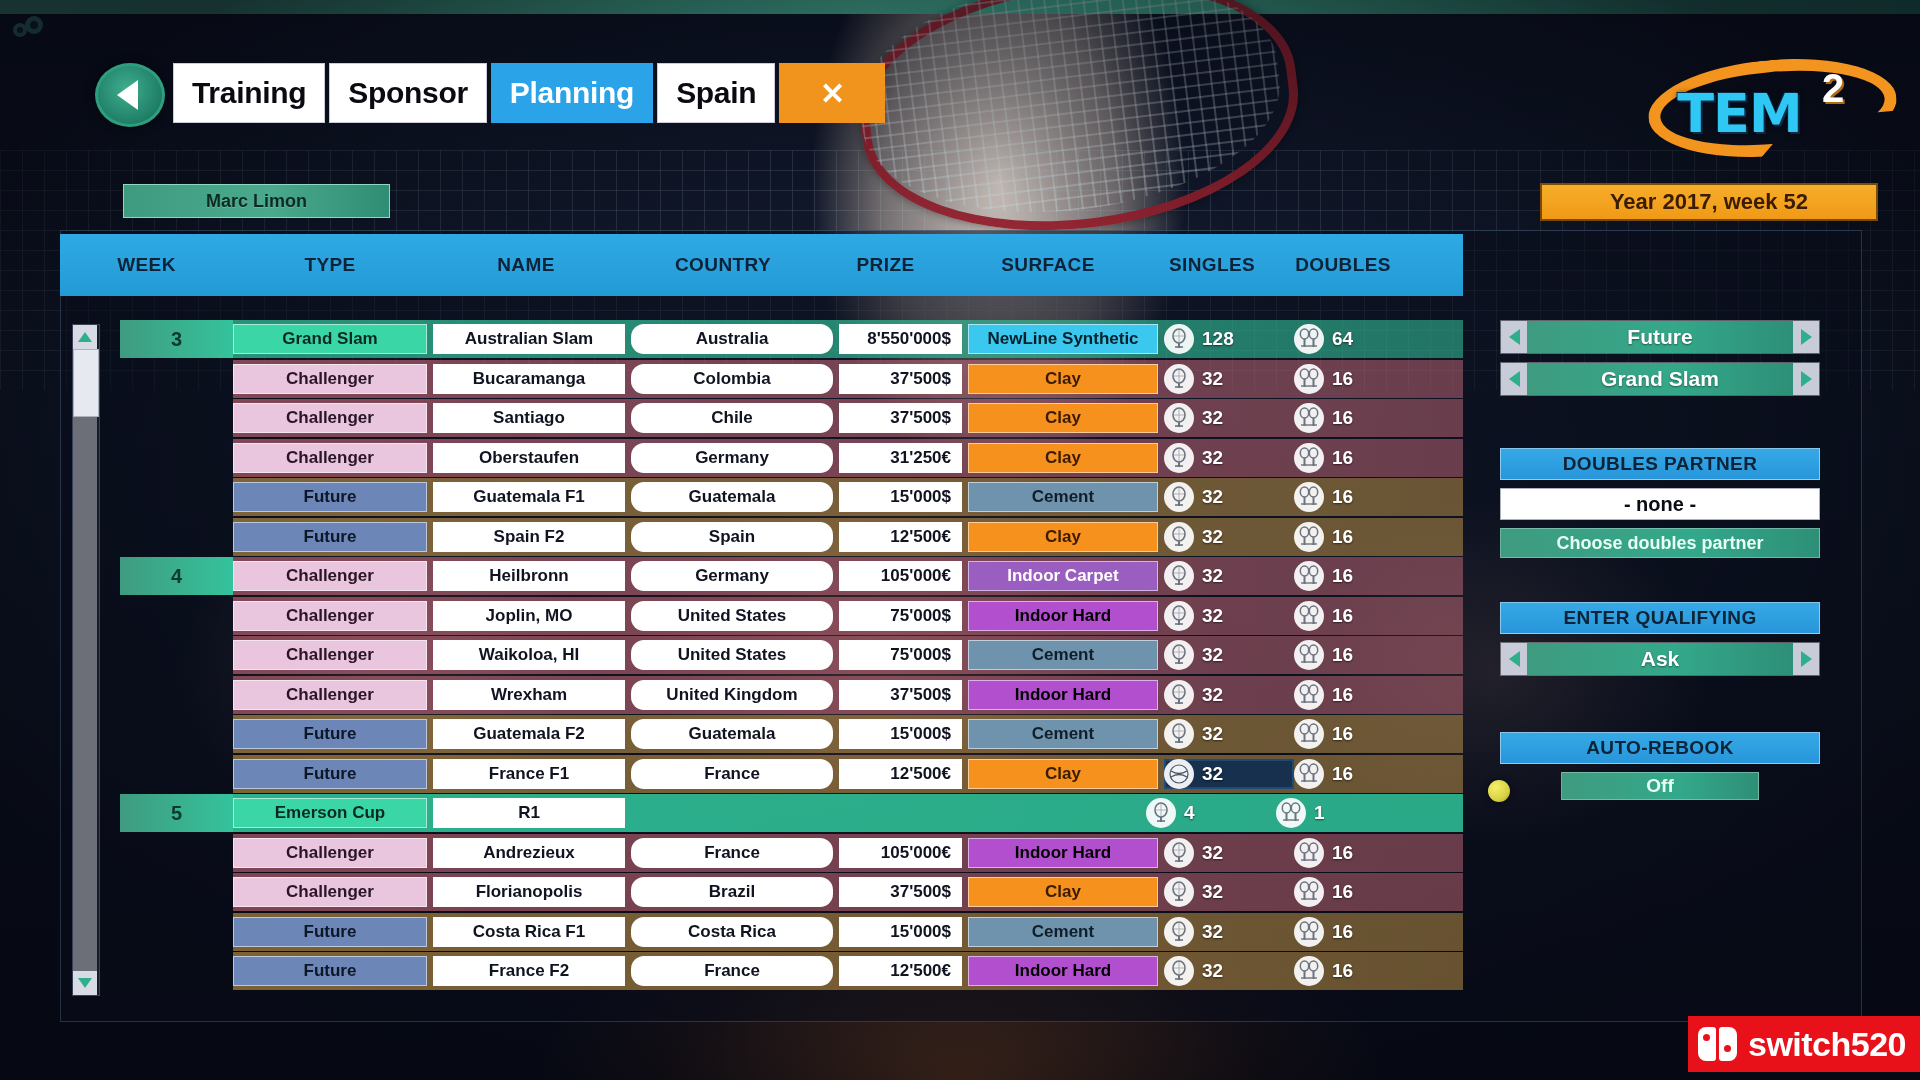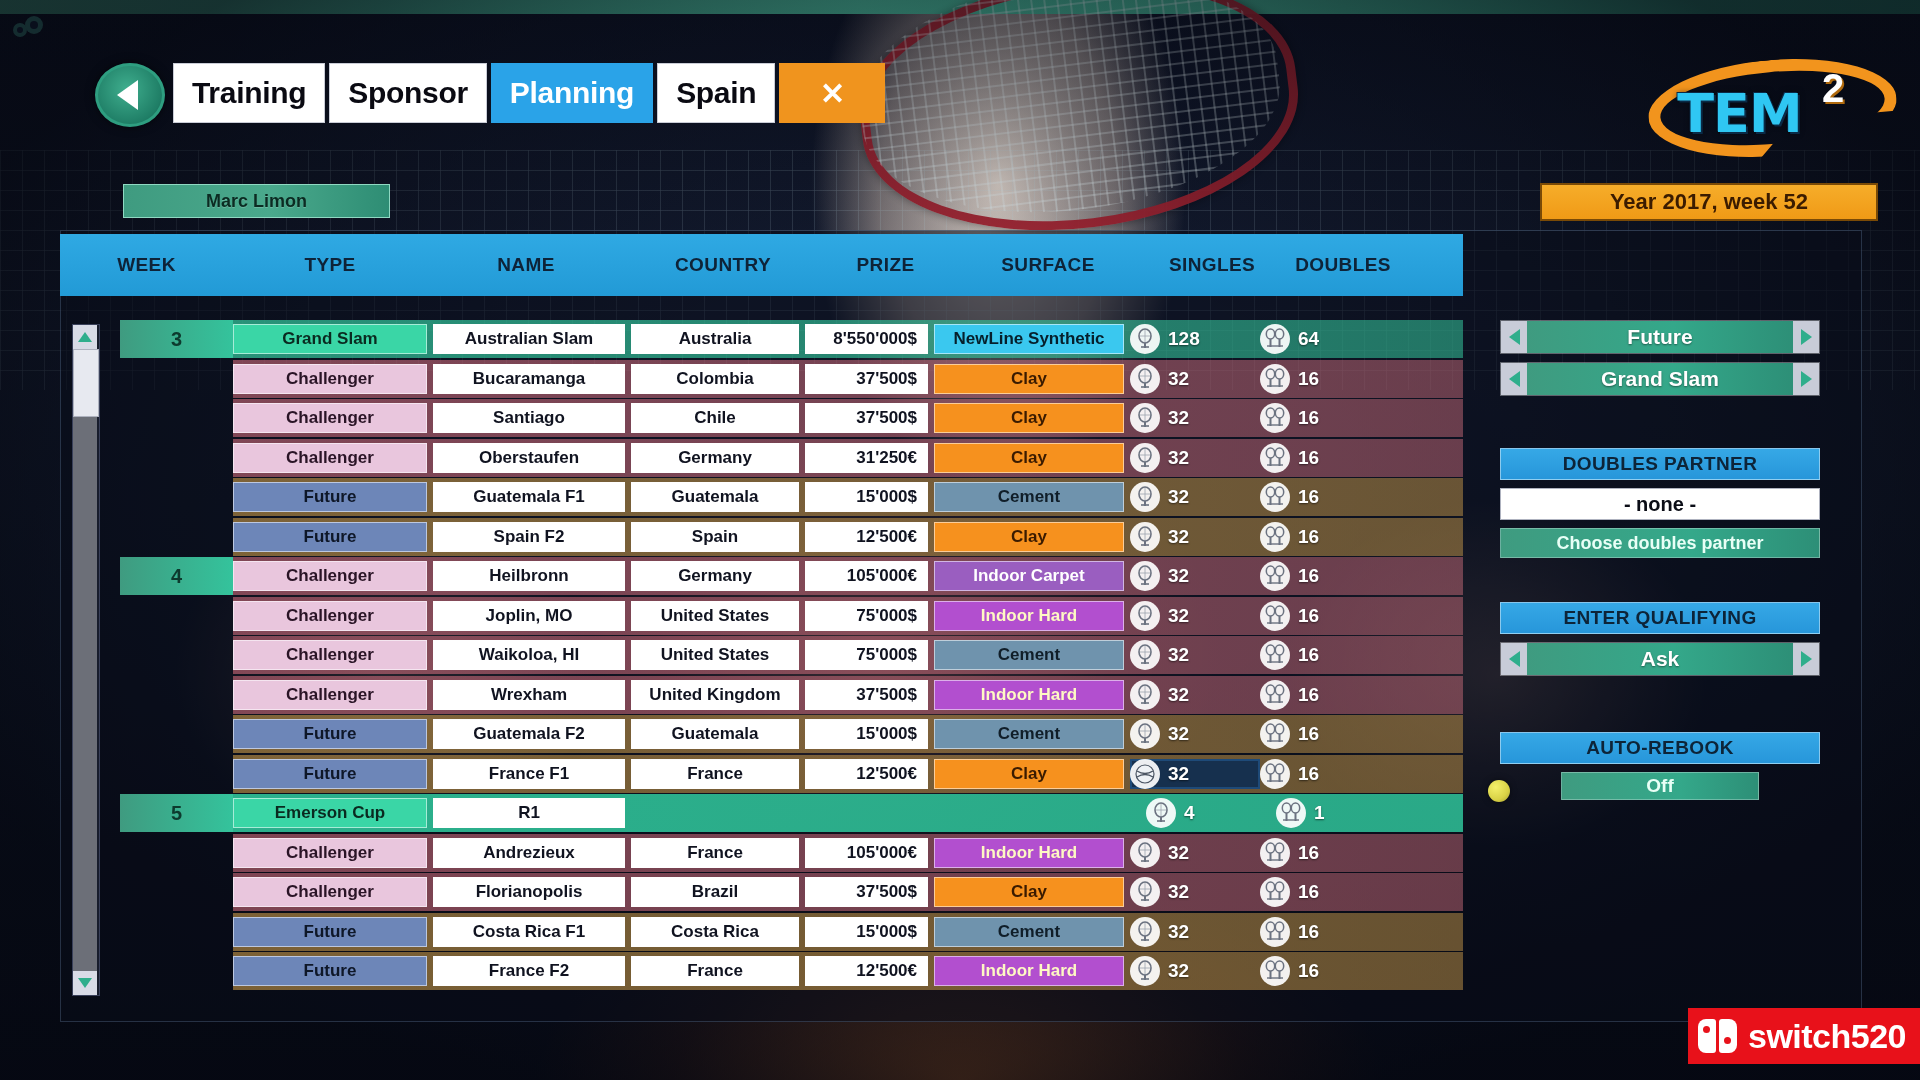--- a/index.html
+++ b/index.html
@@ -138,36 +138,36 @@
   .weekcell.on{background:linear-gradient(90deg,#3f9b80 0%,#34c39c 100%);}
   .cell{
     height:30px;display:flex;align-items:center;justify-content:center;
     font-size:17px;font-weight:bold;color:#101320;
     border:1px solid rgba(255,255,255,.55);
     margin-right:6px;box-sizing:border-box;
     white-space:nowrap;overflow:hidden;
   }
   .c-type{width:194px;}
   .c-name{width:192px;background:#ffffff;}
-  .c-country{width:168px;background:#ffffff;}
+  .c-country{width:202px;background:#ffffff;border-radius:13px;}
   .c-prize{width:123px;background:#ffffff;justify-content:flex-end;padding-right:10px;font-size:17px;}
   .c-surface{width:190px;}
   .c-sing,.c-doub{width:130px;border:none;margin:0;justify-content:flex-start;}
 
   
   .band{position:absolute;left:113px;top:0;height:38px;width:1230px;z-index:-1;}
 
   .t-grandslam{background:#3ad6a6;color:#0a2a20;}
   .t-challenger{background:#e9c6dd;color:#2a1426;}
   .t-future{background:#6d86b8;color:#0e1728;}
   .t-emerson{background:#3ad6a6;color:#0a2a20;}
 
   .s-clay{background:#f6911e;color:#3a1b00;}
   .s-cement{background:#6f93ad;color:#101e29;}
-  .s-indoorhard{background:#b24fcf;color:#fef9c3;}
+  .s-indoorhard{background:#b24fcf;color:#000000;}
   .s-indoorcarpet{background:#9a5ec0;color:#ffffff;}
   .s-newline{background:#3ac8ef;color:#06202c;}
 
   .band-gs{background:linear-gradient(90deg,rgba(52,198,156,.72),rgba(52,198,156,.55));}
   .band-ch{background:linear-gradient(90deg,rgba(214,110,126,.58),rgba(206,110,124,.48));}
   .band-fu{background:linear-gradient(90deg,rgba(196,150,72,.62),rgba(190,146,72,.52));}
   .band-em{background:linear-gradient(90deg,rgba(46,190,150,.92),rgba(46,190,150,.88));}
 
   .cnt{font-size:19px;font-weight:bold;color:#ffffff;margin-left:8px;text-shadow:0 1px 2px rgba(0,0,0,.55);}
   .ic{width:30px;height:30px;border-radius:50%;background:rgba(255,255,255,.92);display:flex;align-items:center;justify-content:center;flex:0 0 30px;}
@@ -213,21 +213,21 @@
 
   
   #ball{
     position:absolute;left:1488px;top:780px;width:22px;height:22px;border-radius:50%;
     background:radial-gradient(circle at 35% 32%, #f4f06a 0%, #d9d246 60%, #a8a02e 100%);
     z-index:9;box-shadow:0 0 6px rgba(0,0,0,.5);
   }
 
   
   #wm{
-    position:absolute;right:0;bottom:16px;height:56px;background:#e8111a;z-index:12;
+    position:absolute;right:0;bottom:8px;height:56px;background:#e8111a;z-index:12;
     display:flex;align-items:center;padding:0 14px 0 10px;
   }
   #wm .sw{width:42px;height:34px;display:flex;margin-right:8px;}
   #wm .sw .lj{width:18px;height:34px;background:#ffffff;border-radius:8px 3px 3px 8px;position:relative;margin-right:3px;}
   #wm .sw .rj{width:18px;height:34px;background:#ffffff;border-radius:3px 8px 8px 3px;position:relative;}
   #wm .sw .lj:after,#wm .sw .rj:after{content:"";position:absolute;width:7px;height:7px;border-radius:50%;background:#e8111a;left:5px;top:7px;}
   #wm .sw .rj:after{top:18px;}
   #wm .txt{color:#ffffff;font-size:34px;font-weight:bold;letter-spacing:-.5px;}
 </style>
 </head>

